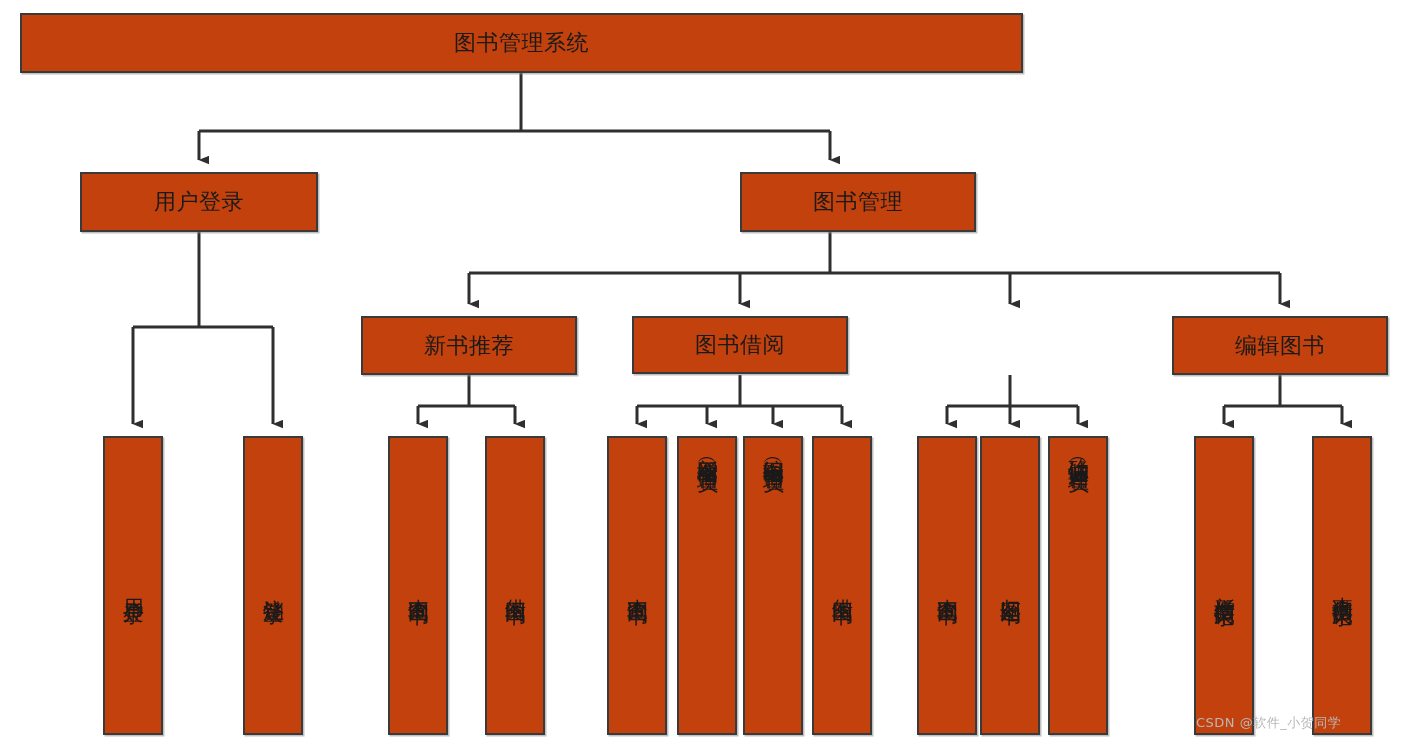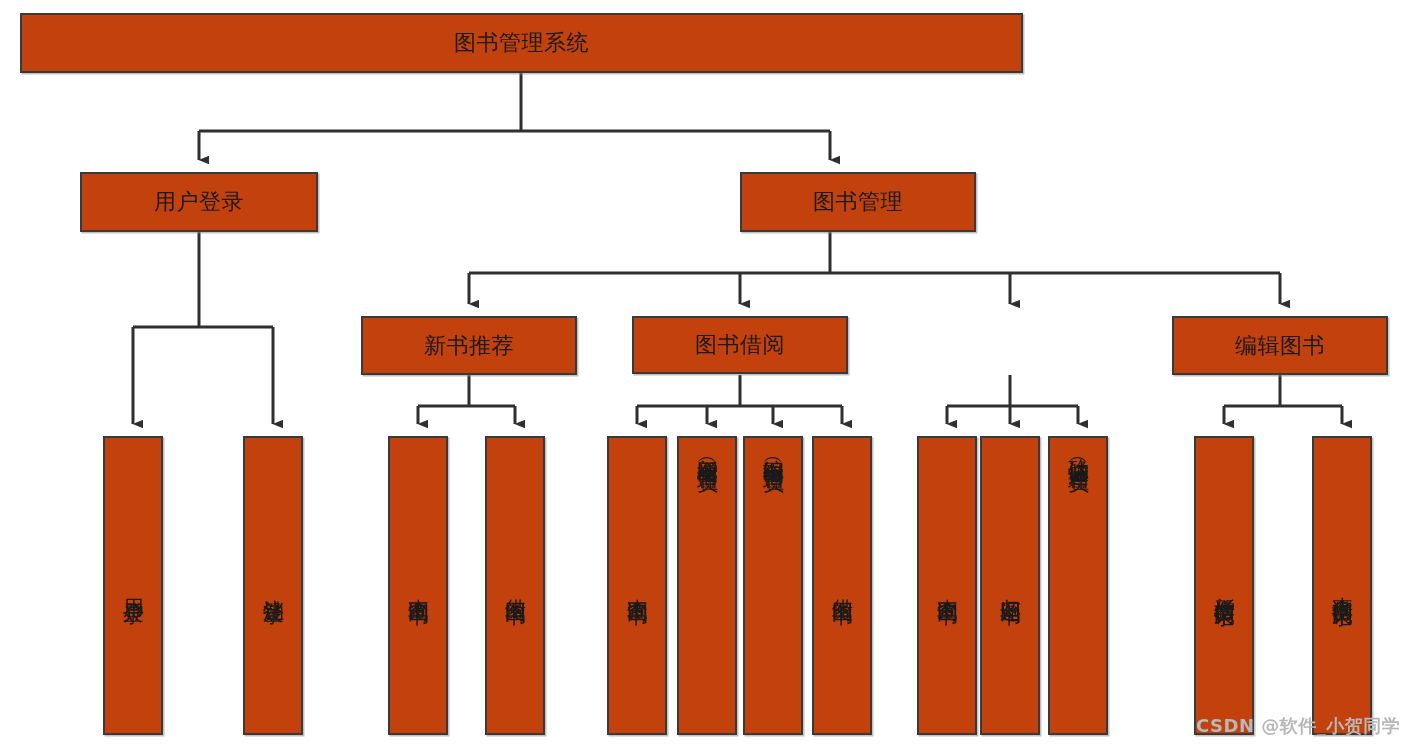--- a/index.html
+++ b/index.html
@@ -61,25 +61,24 @@
   .node-box.vertical.mid .node-label {
     margin-top: auto;
     margin-bottom: auto;
   }
   .node-box.vertical.top .node-label {
     margin-top: 4px;
   }
   .watermark {
     position: absolute;
     color: #b8b8b8;
-    font-size: 18px;
+    font-size: 13px;
     letter-spacing: 0.5px;
     white-space: nowrap;
     user-select: none;
-    font-weight: bold;
   }
 </style>
 </head>
 <body>
 
 <div id="diagram-root">
 
   <svg class="tree" viewBox="0 0 1405 747" xmlns="http://www.w3.org/2000/svg">
     <defs>
       <marker id="arrowhead" markerWidth="9" markerHeight="11" refX="4.2" refY="10" orient="auto" markerUnits="userSpaceOnUse">

